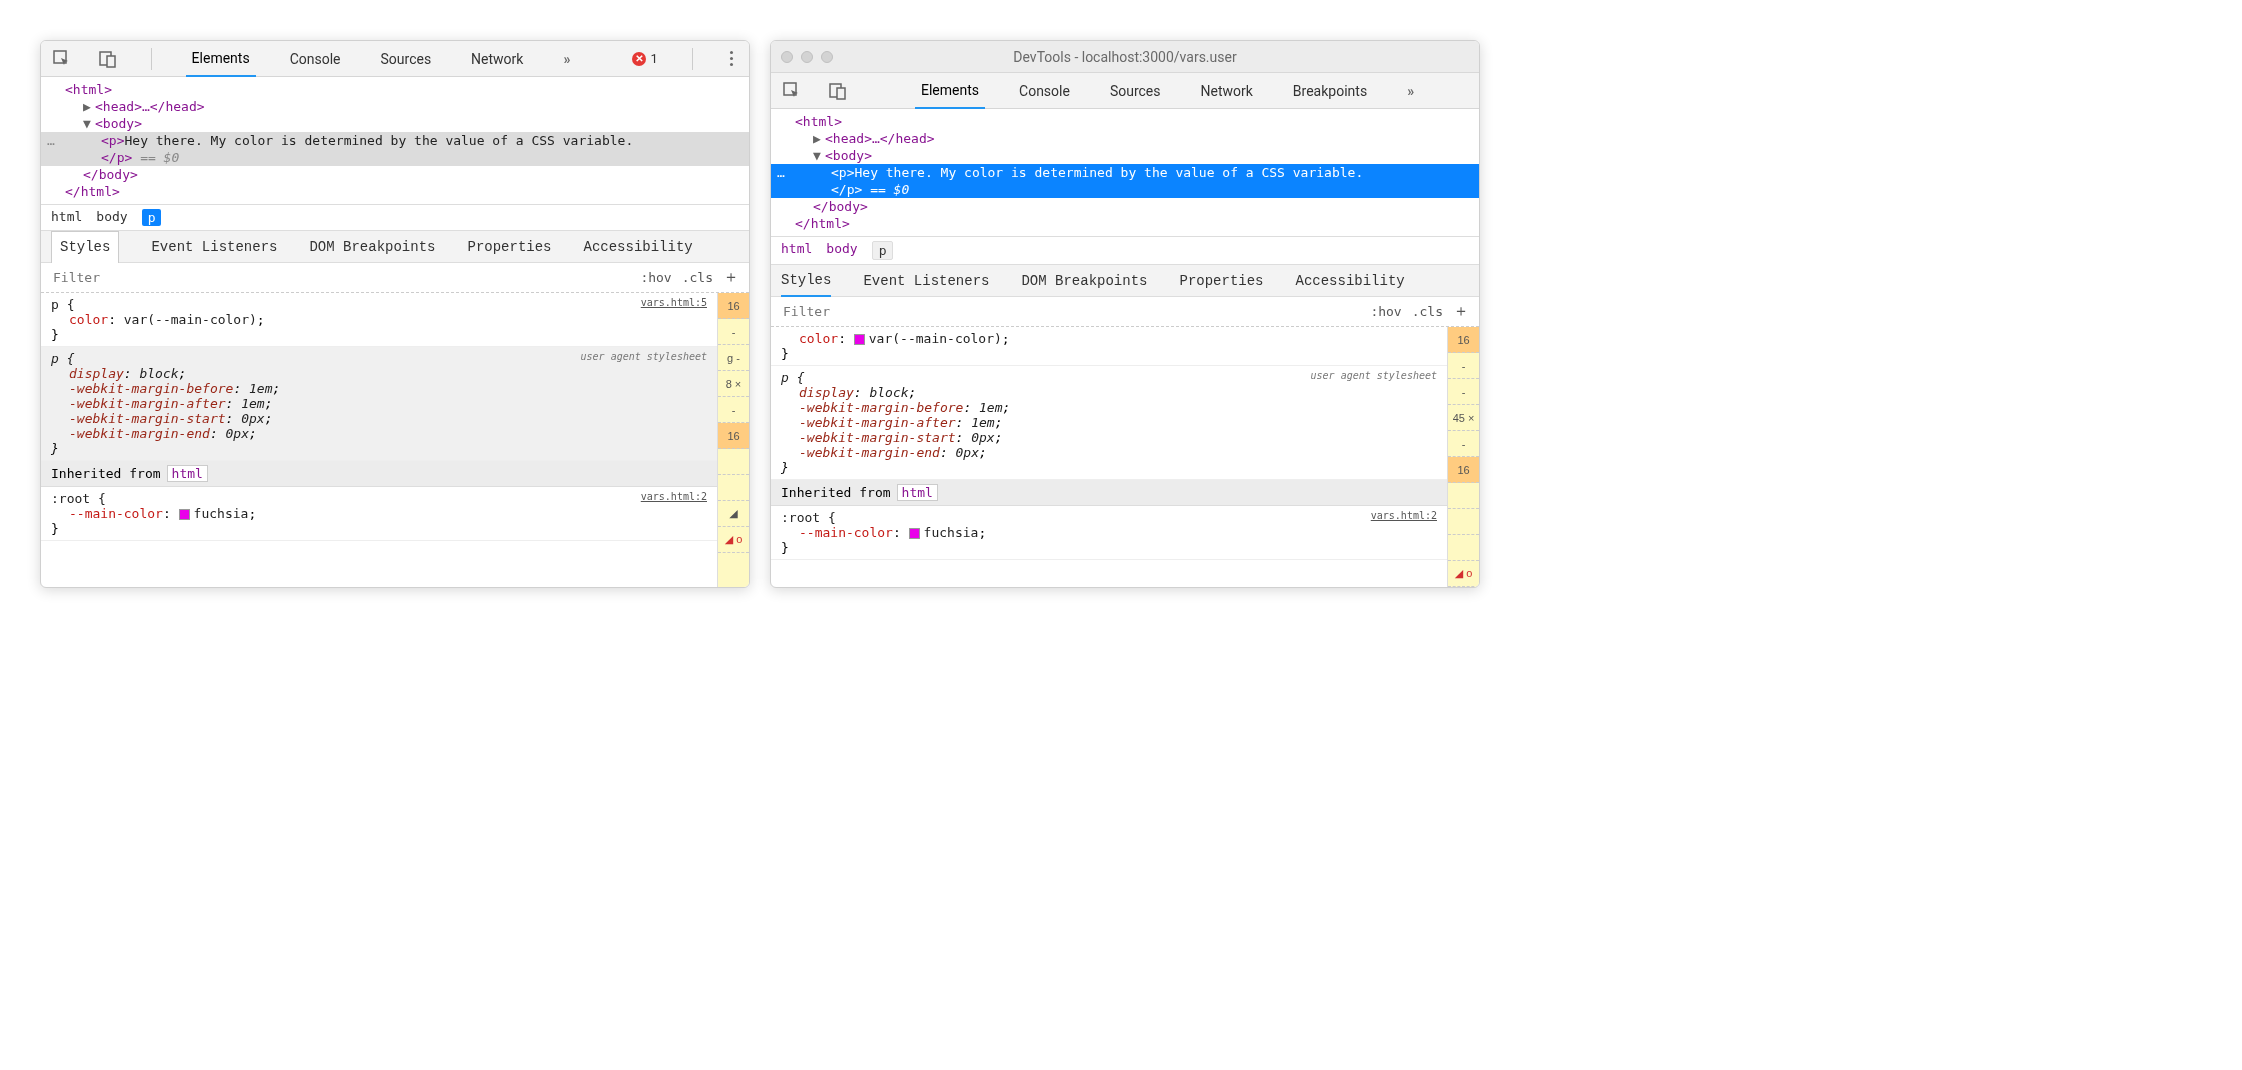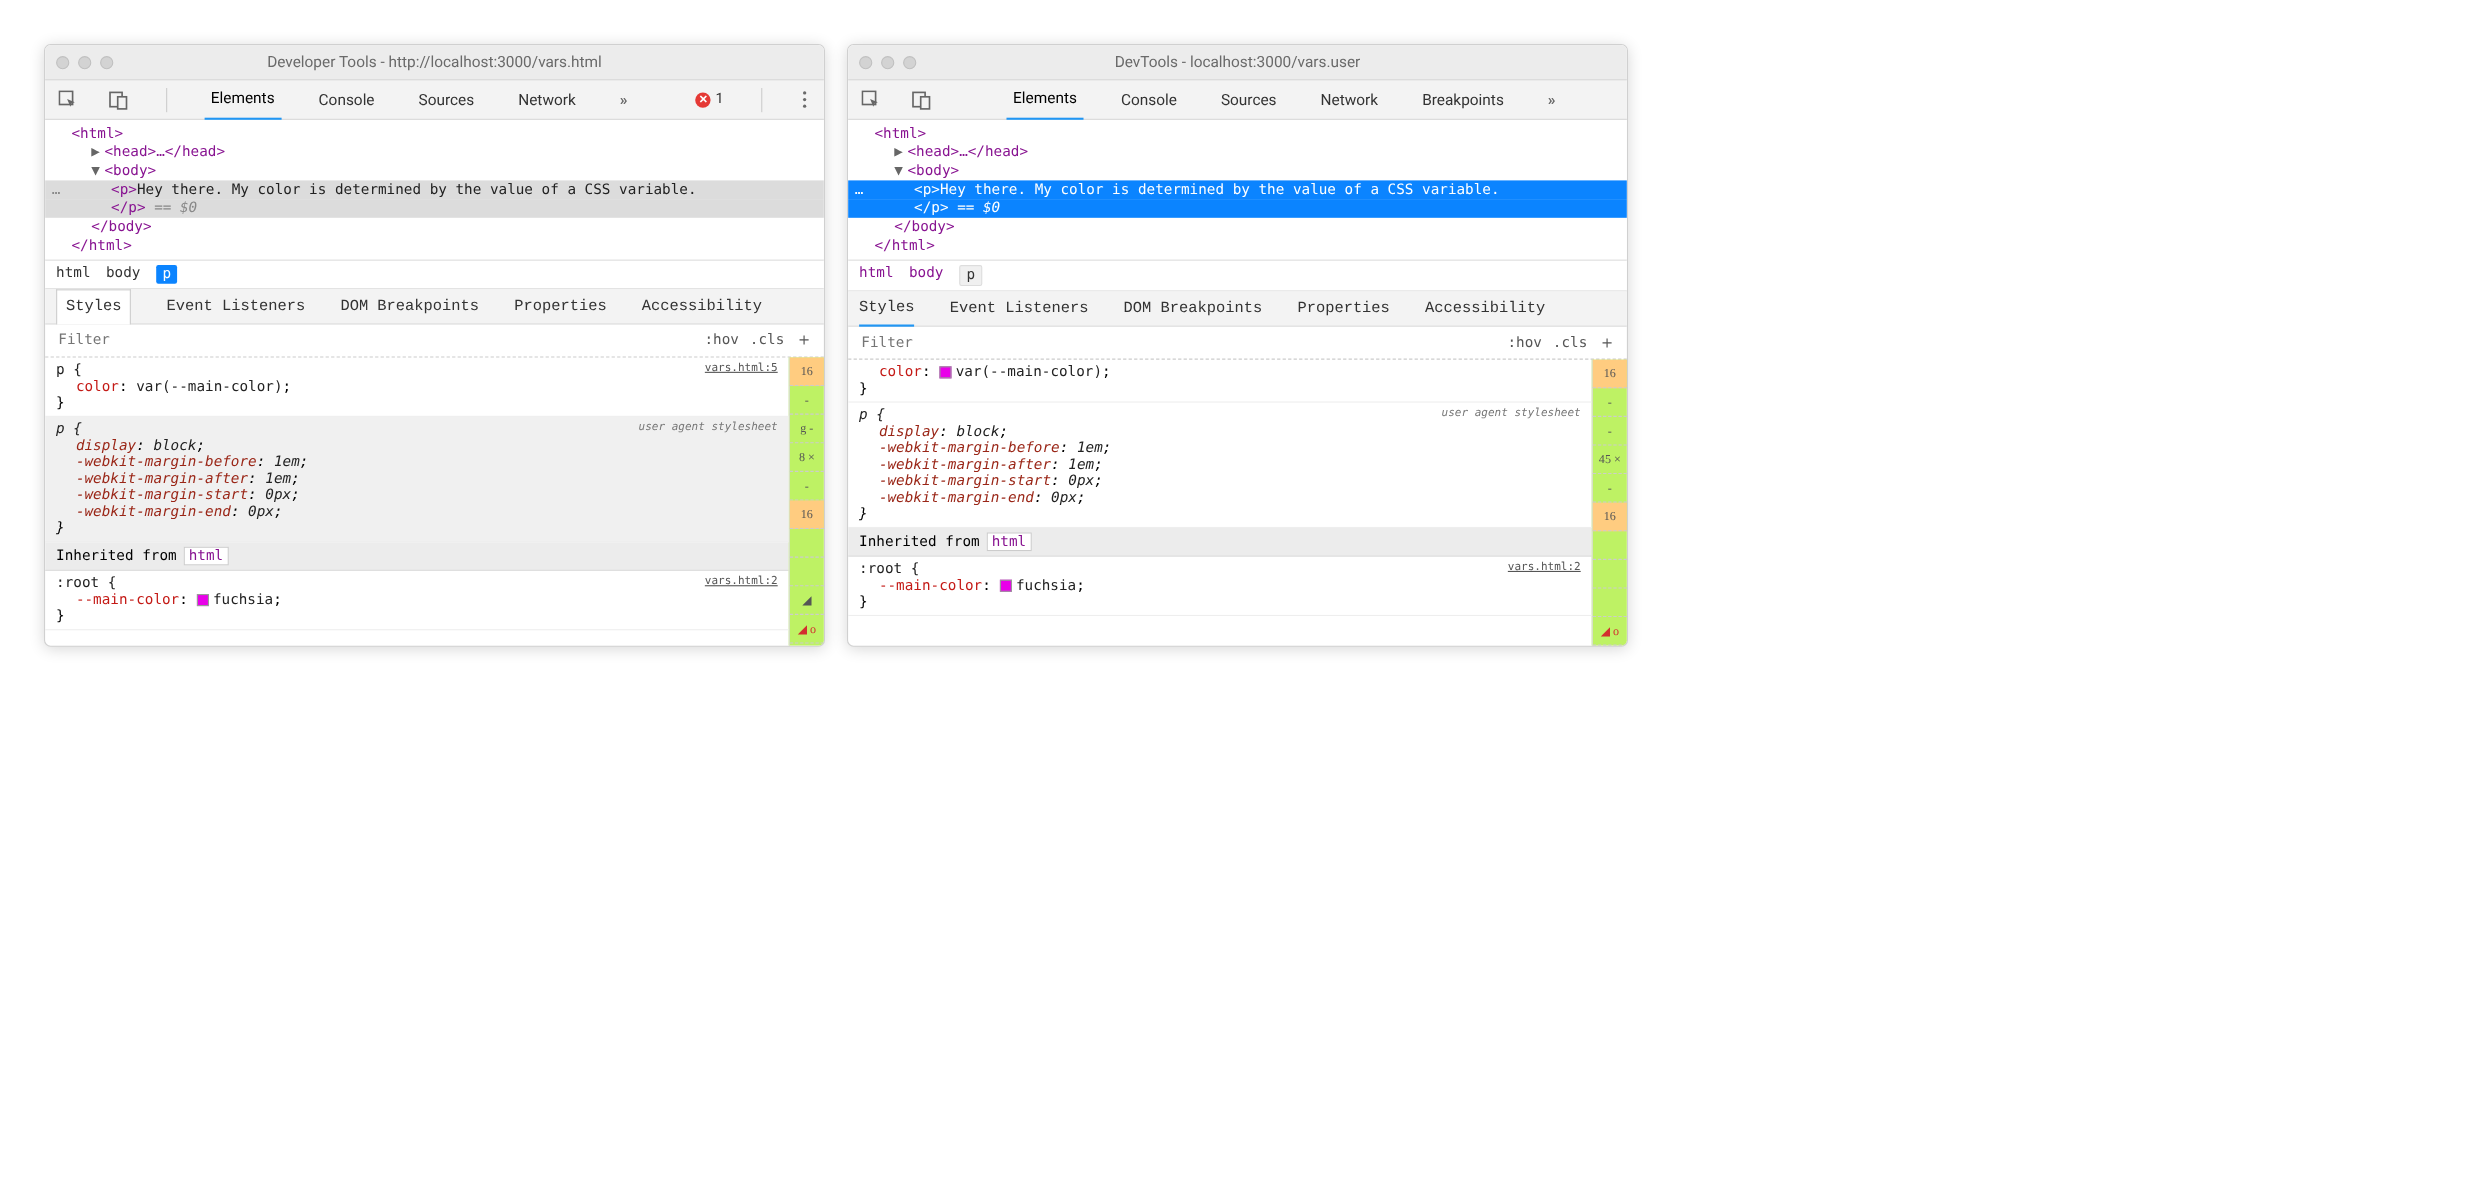--- a/index.html
+++ b/index.html
@@ -114,23 +114,23 @@
     font-size: 13px;
   }
   .filter-input { flex: 1; border: none; outline: none; color: #999; font-family: "Menlo","Consolas",monospace; font-size: 13px; }
   .filter-ctrl { color: #555; font-family: "Menlo","Consolas",monospace; font-size: 13px; margin-left: 10px; cursor: pointer; }
   .plus { font-size: 16px; color: #555; margin-left: 10px; cursor: pointer; }
 
   .content-row { display: flex; flex: 1; min-height: 0; }
   .styles-pane { flex: 1; overflow: auto; font-family: "Menlo","Consolas",monospace; font-size: 13px; }
   .sidebar {
     width: 32px;
-    background: #bef264;
+    background: #fef9c3;
     border-left: 1px solid #ddd;
-    font-family: Liberation Serif, serif;
+    font-family: Liberation Sans, sans-serif;
     font-size: 11px;
     color: #555;
   }
   .sidebar .cell { height: 26px; border-bottom: 1px dashed #ccc; display: flex; align-items: center; justify-content: center; }
   .sidebar .cell.hl { background: #ffcc80; }
   .sidebar .cell.red { color: #d32f2f; }
 
   .rule { padding: 4px 10px 4px 10px; border-bottom: 1px solid #eee; position: relative; }
   .rule.gray { background: #f0f0f0; }
   .rule .selector { color: #222; }
@@ -145,28 +145,20 @@
 
   .inherit-bar { background: #ececec; padding: 4px 10px; font-size: 13px; display: flex; align-items: center; gap: 6px; border-bottom: 1px solid #ddd; }
   .inherit-bar .tag-chip { font-family: monospace; color: #881391; border: 1px solid #ccc; padding: 0 4px; background: #fff; }
 
   svg { display: block; }
 </style>
 </head>
 <body>
 
 <div class="window style-a">
-  <div class="title-bar">
-    <div class="traffic">
-      <div class="dot"></div>
-      <div class="dot"></div>
-      <div class="dot"></div>
-    </div>
-    <div class="title-text">Developer Tools - http://localhost:3000/vars.html</div>
-  </div>
 
   <div class="toolbar">
     <div class="icon-btn">
       <svg width="18" height="18" viewBox="0 0 18 18">
           <rect x="1" y="1" width="12" height="12" fill="none" stroke="#666" stroke-width="1.5"></rect>
           <path d="M8 8 L15 11 L12 12 L11 15 Z" fill="#666"></path>
         </svg>
     </div>
     <div class="icon-btn">
       <svg width="18" height="18" viewBox="0 0 18 18">

